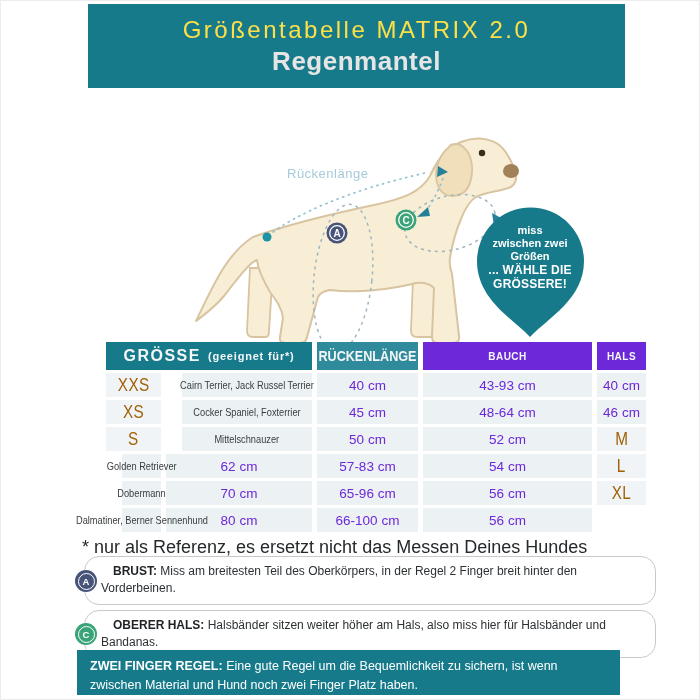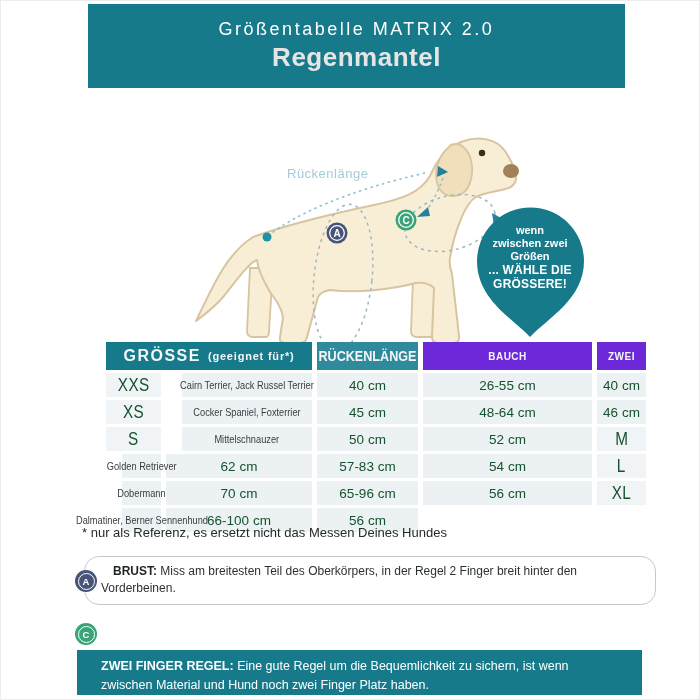--- a/index.html
+++ b/index.html
@@ -2,65 +2,65 @@
 <html><head>
 <meta charset="utf-8">
 <style>
   html,body{margin:0;padding:0;background:#fff;}
   #page{position:relative;width:700px;height:700px;background:#fff;overflow:hidden;
         font-family:"Liberation Sans",sans-serif;box-shadow:inset 0 0 0 1px #ececec;}
 
   
   .banner{position:absolute;left:88px;top:4px;width:537px;height:84px;background:#177a8b;
           display:flex;flex-direction:column;align-items:center;justify-content:center;gap:2px;}
-  .banner .l1{color:#ffffff;font-size:18px;letter-spacing:2.5px;font-weight:400;}
+  .banner .l1{color:#fde047;font-size:24px;letter-spacing:2.5px;font-weight:400;}
   .banner .l2{color:#e5e5e5;font-size:26px;font-weight:700;letter-spacing:.5px;}
 
   
   .rueck-label{position:absolute;left:287px;top:166px;color:#a5cbd9;font-size:13px;letter-spacing:.5px;}
   .bubble-text{position:absolute;left:474px;top:224px;width:112px;text-align:center;color:#fff;}
   .bubble-text .bl{font-size:11px;font-weight:600;line-height:13px;}
   .bubble-text .bb{font-size:12px;font-weight:800;line-height:14px;letter-spacing:.2px;}
 
   
   .sizetable{position:absolute;left:82px;top:342px;width:540px;display:grid;
              grid-template-columns:55px 146px 101px 169px 1fr;
              grid-template-rows:28px repeat(6,24px);column-gap:5px;row-gap:3px;padding-left:24px;}
   .th,.td{display:flex;align-items:center;justify-content:center;white-space:nowrap;}
   .th{color:#f3f7f8;font-weight:700;}
   .th-size{grid-column:1/3;background:#177a8b;gap:7px;}
   .th-size .big{font-size:16px;letter-spacing:1.5px;}
   .th-size .small{font-size:11px;font-weight:600;letter-spacing:.8px;}
   .th-back{background:#2f8a9b;font-size:14px;}
   .th-back span{display:inline-block;transform:scaleX(.9);}
   .th-belly,.th-neck{background:#6d28d9;font-size:10px;letter-spacing:.5px;}
-  .td-size{background:#f1f4f6;color:#14532d;font-size:18px;}
+  .td-size{background:#f1f4f6;color:#a16207;font-size:18px;}
   .td-size span{display:inline-block;transform:scaleX(.85);letter-spacing:.5px;}
   .td-breed{background:#ecf1f3;color:#383d40;font-size:10.5px;margin-left:16px;}
   .td-breed span{display:inline-block;transform:scaleX(.88);}
-  .td-num{background:#ecf1f3;color:#14532d;font-size:13.5px;}
-  .footnote{position:absolute;left:82px;top:525px;font-size:13px;color:#26292b;}
+  .td-num{background:#ecf1f3;color:#6d28d9;font-size:13.5px;}
+  .footnote{position:absolute;left:82px;top:537px;font-size:18px;color:#26292b;}
 
   
   .note{position:absolute;left:84px;width:540px;border:1.5px solid #c6cacc;border-radius:15px;
         background:#fff;padding:6px 14px 0 16px;font-size:12px;line-height:1.38;color:#2c3134;}
   .note .lbl{font-weight:700;color:#1f2326;padding-left:12px;}
   .note-a{top:556px;height:41px;}
   .note-c{top:610px;height:40px;}
   .badge{position:absolute;left:75px;width:22px;height:22px;border-radius:50%;
          display:flex;align-items:center;justify-content:center;}
   .badge-a{top:570px;background:#475379;}
   .badge-c{top:623px;background:#3aa378;}
   .badge .ring{width:15px;height:15px;border:1.3px solid #fff;border-radius:50%;
                display:flex;align-items:center;justify-content:center;
                color:#fff;font-size:9.5px;font-weight:700;}
 
   
   .rulebox{position:absolute;left:77px;top:650px;width:517px;height:31px;background:#177a8b;
-           color:#fff;font-size:12.5px;line-height:1.5;padding:7px 24px;}
+           color:#fff;font-size:12.5px;line-height:1.5;padding:7px 13px;}
   .rulebox .lbl{font-weight:700;}
 
   svg{position:absolute;left:0;top:0;}
 </style>
 </head>
 <body>
 
 <div id="page">
 
   <div class="banner">
@@ -101,46 +101,46 @@
       <circle cx="406" cy="220" r="10.5" fill="#3aa378"></circle>
       <circle cx="406" cy="220" r="7.3" fill="none" stroke="#fff" stroke-width="1.3"></circle>
       <text x="406" y="224" text-anchor="middle" font-size="10" font-weight="bold" fill="#fff" font-family="Liberation Sans, sans-serif">C</text>
     </g>
 
     <path d="M530 337 C512 318 477 299 477 261 A53.5 53.5 0 1 1 584 261 C584 299 548 318 530 337 Z" fill="#177a8b"></path>
   </svg>
 
   <div class="rueck-label">Rückenlänge</div>
   <div class="bubble-text">
-    <div class="bl">wenn</div>
+    <div class="bl">miss</div>
     <div class="bl">zwischen zwei</div>
     <div class="bl">Größen</div>
     <div class="bb">... WÄHLE DIE</div>
     <div class="bb">GRÖSSERE!</div>
   </div>
 
   <div class="sizetable">
     <div class="th th-size">
       <span class="big">GRÖSSE</span>
       <span class="small">(geeignet für*)</span>
     </div>
     <div class="th th-back">
         <span>RÜCKENLÄNGE</span>
       </div>
     <div class="th th-belly">BAUCH</div>
-    <div class="th th-neck">ZWEI</div>
+    <div class="th th-neck">HALS</div>
 
     <div class="td td-size">
         <span>XXS</span>
       </div>
     <div class="td td-breed">
         <span>Cairn Terrier, Jack Russel Terrier</span>
       </div>
     <div class="td td-num">40 cm</div>
-    <div class="td td-num">26-55 cm</div>
+    <div class="td td-num">43-93 cm</div>
     <div class="td td-num">40 cm</div>
 
     <div class="td td-size">
         <span>XS</span>
       </div>
     <div class="td td-breed">
         <span>Cocker Spaniel, Foxterrier</span>
       </div>
     <div class="td td-num">45 cm</div>
     <div class="td td-num">48-64 cm</div>
@@ -174,34 +174,39 @@
     <div class="td td-num">70 cm</div>
     <div class="td td-num">65-96 cm</div>
     <div class="td td-num">56 cm</div>
 
     <div class="td td-size">
         <span>XL</span>
       </div>
     <div class="td td-breed">
         <span>Dalmatiner, Berner Sennenhund</span>
       </div>
+    <div class="td td-num">80 cm</div>
     <div class="td td-num">66-100 cm</div>
     <div class="td td-num">56 cm</div>
   </div>
 
   <div class="footnote">* nur als Referenz, es ersetzt nicht das Messen Deines Hundes</div>
 
   <div class="note note-a">
     <span class="lbl">BRUST:</span>
     <span>Miss am breitesten Teil des Oberkörpers, in der Regel 2 Finger breit hinter den Vorderbeinen.</span>
   </div>
   <div class="badge badge-a">
     <div class="ring">A</div>
   </div>
 
+  <div class="note note-c">
+    <span class="lbl">OBERER HALS:</span>
+    <span>Halsbänder sitzen weiter höher am Hals, also miss hier für Halsbänder und Bandanas.</span>
+  </div>
   <div class="badge badge-c">
     <div class="ring">C</div>
   </div>
 
   <div class="rulebox">
     <span class="lbl">ZWEI FINGER REGEL:</span>
     <span>Eine gute Regel um die Bequemlichkeit zu sichern, ist wenn zwischen Material und Hund noch zwei Finger Platz haben.</span>
   </div>
 
 </div>

